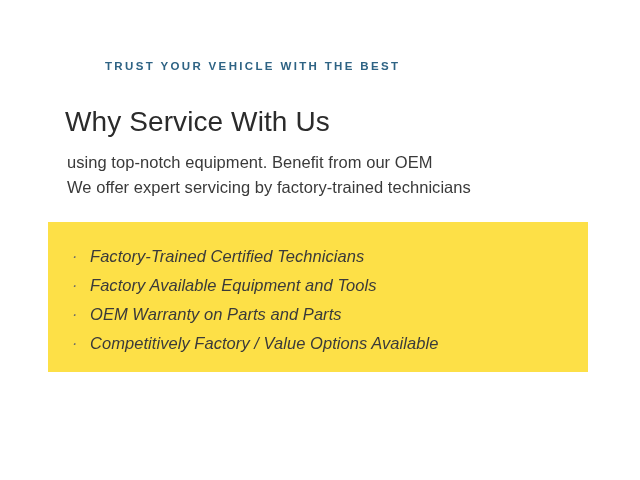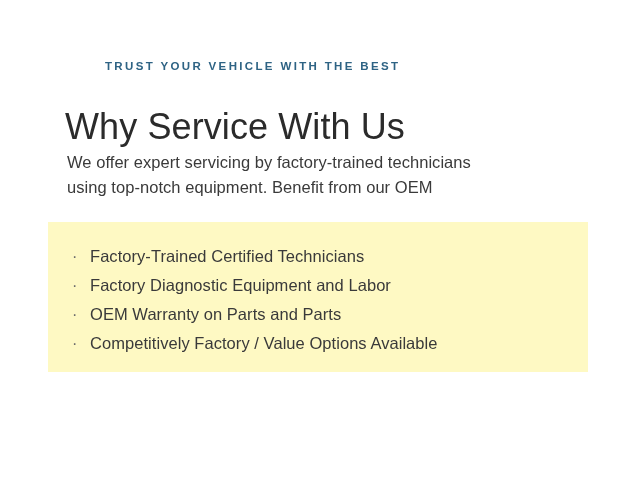--- a/index.html
+++ b/index.html
@@ -36,21 +36,21 @@
     text-transform: uppercase;
     white-space: nowrap;
     line-height: 14px;
     margin-left: 39px;
   }
 
   .headline {
     position: absolute;
     left: 65px;
     top: 84px;
-    font-size: 36px;
+    font-size: 28px;
     font-weight: 300;
     color: #2b2b2b;
     letter-spacing: 0.1px;
     white-space: nowrap;
     line-height: 38px;
   }
 
   .intro {
     position: absolute;
     left: 67px;
@@ -66,21 +66,22 @@
     display: block;
     white-space: nowrap;
   }
 
   .feature-box {
     position: absolute;
     left: 48px;
     top: 222px;
     width: 540px;
     height: 150px;
-    background: #fef9c3;
+    background: #fde047;
+    font-style: italic;
   }
 
   .feature-list {
     position: absolute;
     left: 0;
     top: 0;
     margin: 0;
     padding: 0;
     list-style: none;
   }
@@ -114,33 +115,33 @@
 </head>
 <body>
 
 <div class="page">
 
   <div class="eyebrow">TRUST YOUR VEHICLE WITH THE BEST</div>
 
   <h1 class="headline">Why Service With Us</h1>
 
   <p class="intro">
+    <span class="intro-line">using top-notch equipment. Benefit from our OEM</span>
     <span class="intro-line">We offer expert servicing by factory-trained technicians</span>
-    <span class="intro-line">using top-notch equipment. Benefit from our OEM</span>
   </p>
 
   <div class="feature-box">
     <ul class="feature-list">
 
       <li class="feature-item">
         <span class="bullet-dot">·</span><span class="feature-text">Factory-Trained Certified Technicians</span>
       </li>
 
       <li class="feature-item">
-        <span class="bullet-dot">·</span><span class="feature-text">Factory Diagnostic Equipment and Labor</span>
+        <span class="bullet-dot">·</span><span class="feature-text">Factory Available Equipment and Tools</span>
       </li>
 
       <li class="feature-item">
         <span class="bullet-dot">·</span><span class="feature-text">OEM Warranty on Parts and Parts</span>
       </li>
 
       <li class="feature-item">
         <span class="bullet-dot">·</span><span class="feature-text">Competitively Factory / Value Options Available</span>
       </li>
 

